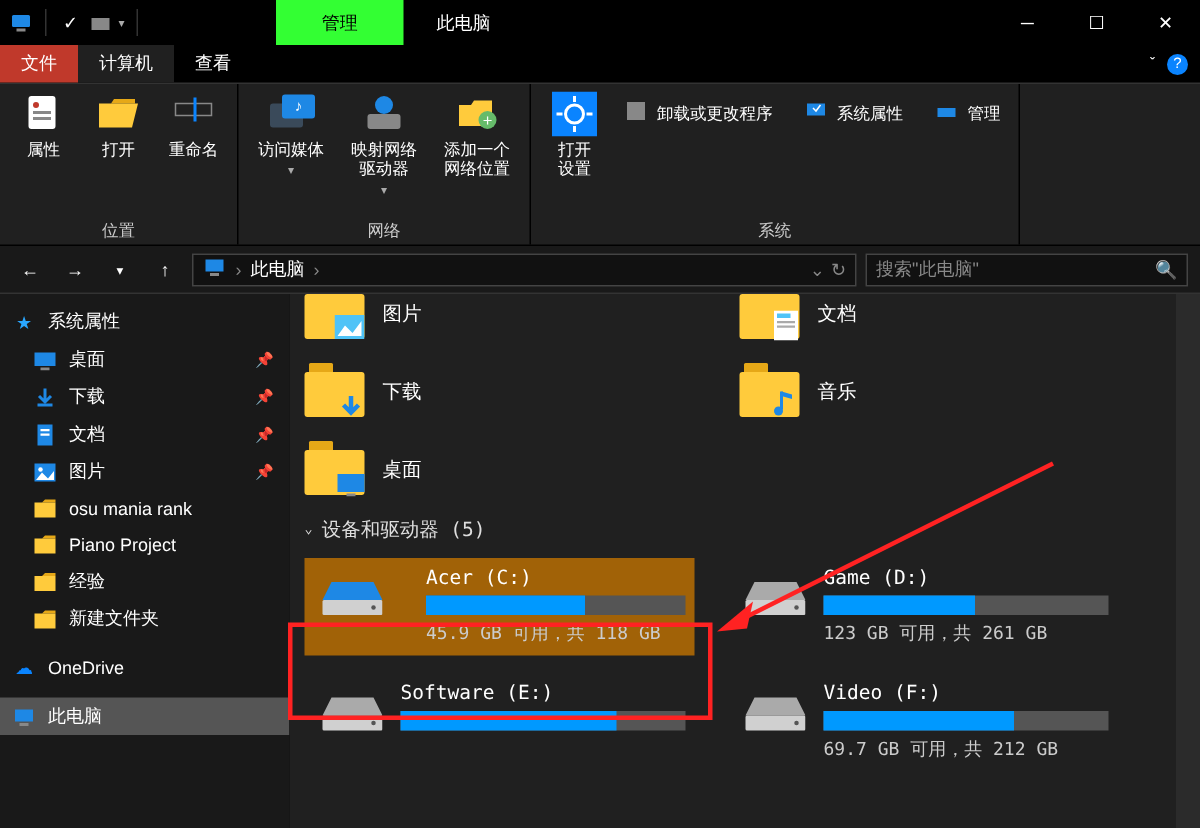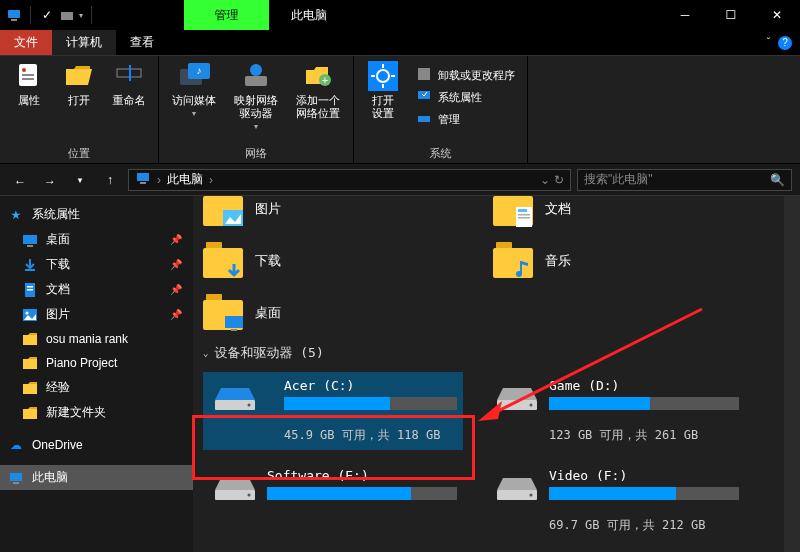--- a/index.html
+++ b/index.html
@@ -20,21 +20,21 @@
 .ribbon { height: 108px; background: #202020; display: flex; border-bottom: 1px solid #000; }
 .rgroup { display: flex; flex-direction: column; border-right: 1px solid #000; padding: 4px 8px 2px; }
 .rgroup-body { flex: 1; display: flex; align-items: flex-start; gap: 8px; }
 .rgroup-label { text-align: center; font-size: 11px; color: #ccc; padding-top: 2px; }
 .rbtn { display: flex; flex-direction: column; align-items: center; gap: 2px; width: 42px; }
 .rbtn.wide { width: 54px; }
 .ricon { width: 32px; height: 32px; display: flex; align-items: center; justify-content: center; }
 .rlabel { font-size: 11px; text-align: center; line-height: 13px; }
 .rbtn .chev { font-size: 8px; color: #aaa; }
 .rlink { display: flex; align-items: center; gap: 6px; font-size: 11px; padding: 2px 4px; }
-.rlinks { display: flex; flex-direction: column; gap: 0; padding-top: 4px; }
+.rlinks { display: flex; flex-direction: row; gap: 13px; padding-top: 4px; }
 .addrbar { height: 32px; background: #191919; display: flex; align-items: center; padding: 0 8px; gap: 6px; border-bottom: 1px solid #333; }
 .navbtn { width: 24px; height: 24px; display: flex; align-items: center; justify-content: center; color: #fff; }
 .addr-path { flex: 1; height: 22px; border: 1px solid #444; display: flex; align-items: center; padding: 0 6px; gap: 6px; background: #111; }
 .addr-path .sep { color: #888; }
 .addr-drop { margin-left: auto; display: flex; gap: 4px; }
 .search { width: 215px; height: 22px; border: 1px solid #444; display: flex; align-items: center; padding: 0 6px; gap: 6px; background: #111; color: #888; }
 .content { display: flex; height: 356px; }
 .sidebar { width: 193px; background: #191919; padding: 6px 0; overflow: hidden; }
 .sitem { display: flex; align-items: center; gap: 8px; padding: 4px 10px 4px 22px; white-space: nowrap; overflow: hidden; }
 .sitem.root { padding-left: 8px; font-size: 12px; }
@@ -45,27 +45,27 @@
 .main { flex: 1; background: #202020; position: relative; overflow: hidden; }
 .mgrid { display: flex; flex-wrap: wrap; padding: 4px 10px; gap: 14px 50px; }
 .folder { display: flex; align-items: center; gap: 10px; width: 240px; }
 .folder .ficon { width: 42px; height: 38px; position: relative; }
 .folder .fname { font-size: 13px; }
 .ftab { position: absolute; width: 16px; height: 6px; background: #e6a817; top: 0; left: 3px; border-radius: 1px 1px 0 0; }
 .fbody { position: absolute; width: 40px; height: 30px; top: 6px; background: #ffcb3c; border-radius: 2px; }
 .sec-head { padding: 8px 10px 4px; font-size: 13px; color: #ddd; display: flex; align-items: center; gap: 6px; font-family: monospace; }
 .drives { display: flex; flex-wrap: wrap; gap: 12px 22px; padding: 6px 10px; }
 .drive { width: 260px; display: flex; gap: 10px; padding: 6px; }
-.drive.sel { background: #0c4a6e; gap: 27px; }
+.drive.sel { background: #a16207; gap: 27px; }
 .dvicon { width: 48px; height: 36px; display: flex; align-items: center; justify-content: center; }
 .dvinfo { flex: 1; display: flex; flex-direction: column; gap: 4px; }
 .dvname { font-size: 13px; font-family: monospace; }
 .dvbar { height: 13px; background: #555; position: relative; }
 .dvfill { height: 100%; background: #0099ff; }
-.dvtext { font-size: 12px; color: #ccc; font-family: monospace; margin-top: 13px; }
+.dvtext { font-size: 12px; color: #ccc; font-family: monospace; }
 .hl-box { position: absolute; border: 3px solid #ff2222; left: 192px; top: 415px; width: 283px; height: 65px; pointer-events: none; }
 .scrollbar-v { position: absolute; right: 0; top: 196px; width: 16px; height: 356px; background: #2b2b2b; }
 .arrow { position: absolute; }
 .arrow svg { display: block; }
 </style>
 </head>
 <body>
 
 <div class="titlebar">
   <div class="tb-left">

